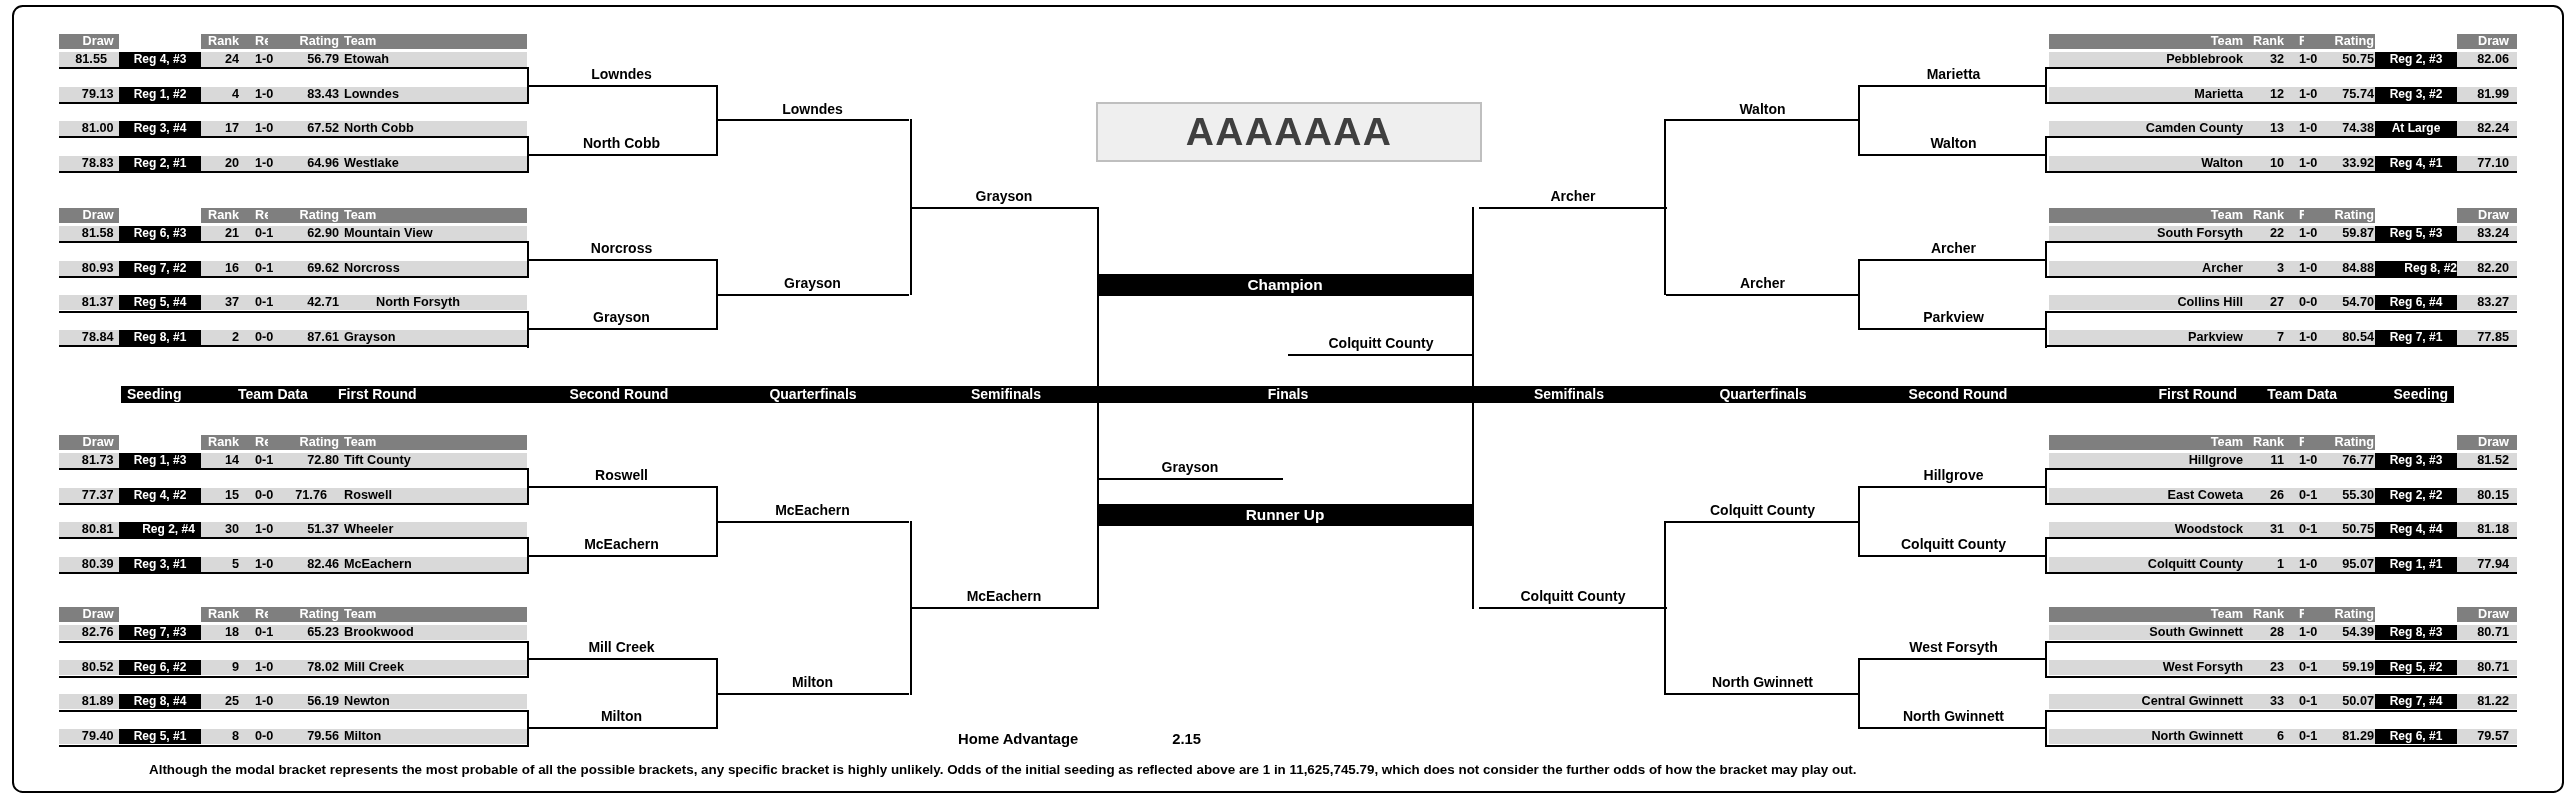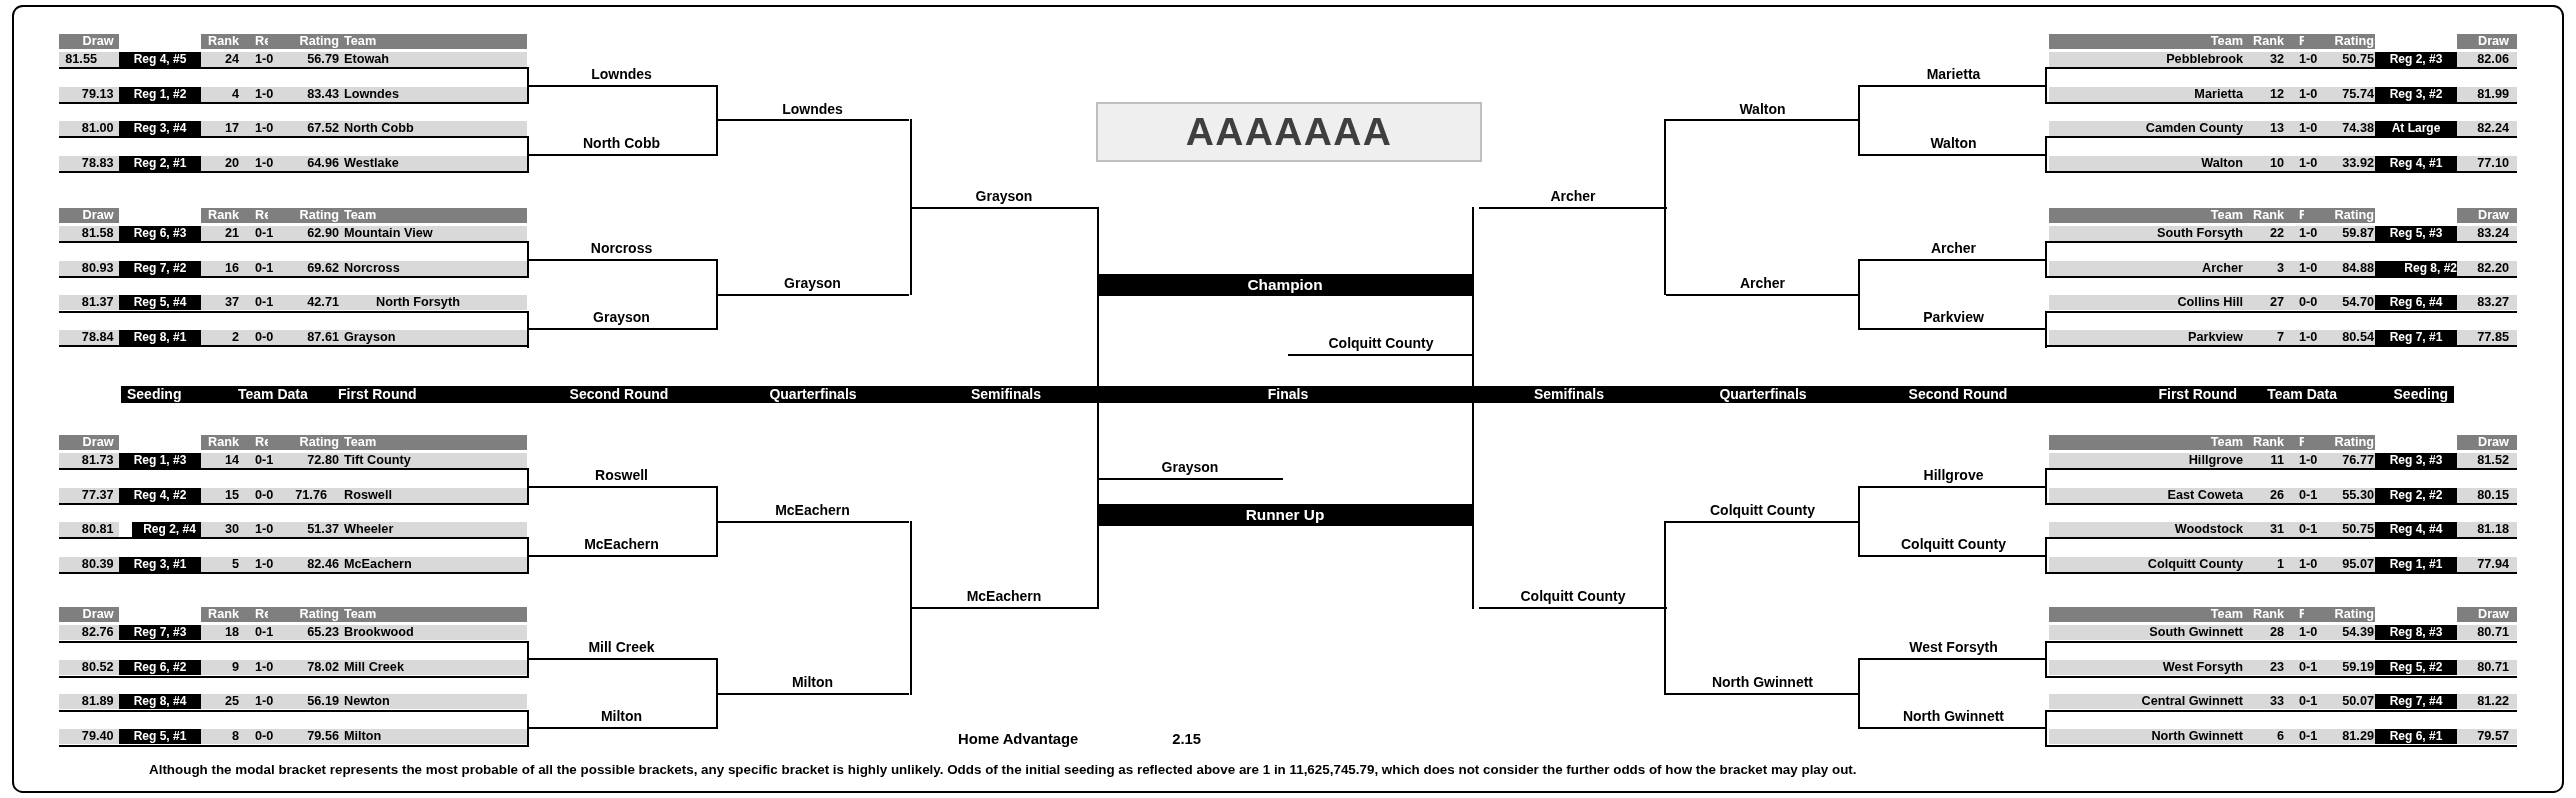--- a/index.html
+++ b/index.html
@@ -38,22 +38,22 @@
     <div class="cell hgray r" style="left: 201px; top: 34px; width: 38px;">Rank</div>
     <div class="cell hgray" style="left: 255px; top: 34px;">Rec</div>
     <div class="cell hgray r" style="left: 268px; top: 34px; width: 71px;">Rating</div>
     <div class="cell hgray" style="left: 344px; top: 34px;">Team</div>
     <div class="cell hgray" style="left: 2049px; top: 34px; width: 326px;"></div>
     <div class="cell hgray r" style="left: 2049px; top: 34px; width: 194px;">Team</div>
     <div class="cell hgray r" style="left: 2248px; top: 34px; width: 36px;">Rank</div>
     <div class="cell hgray" style="left: 2299px; top: 34px;">Rec</div>
     <div class="cell hgray r" style="left: 2304px; top: 34px; width: 70px;">Rating</div>
     <div class="cell hgray r" style="left: 2457px; top: 34px; width: 60px; padding-right: 8px; box-sizing: border-box;">Draw</div>
-    <div class="cell gray r" style="left: 59px; top: 52px; width: 60px; padding-right: 22px; box-sizing: border-box;">81.55</div>
-    <div class="cell seed" style="left: 119px; top: 52px; width: 82px;">Reg 4, #5</div>
+    <div class="cell gray r" style="left: 59px; top: 52px; width: 60px; padding-right: 12px; box-sizing: border-box;">81.55</div>
+    <div class="cell seed" style="left: 119px; top: 52px; width: 82px;">Reg 4, #3</div>
     <div class="cell gray" style="left: 201px; top: 52px; width: 326px;"></div>
     <div class="cell r" style="left: 201px; top: 52px; width: 38px;">24</div>
     <div class="cell" style="left: 255px; top: 52px;">1-0</div>
     <div class="cell r" style="left: 268px; top: 52px; width: 71px;">56.79</div>
     <div class="cell" style="left: 344px; top: 52px;">Etowah</div>
     <div class="line-h" style="left: 59px; top: 67px; width: 470px;"></div>
     <div class="cell gray" style="left: 2049px; top: 52px; width: 326px;"></div>
     <div class="cell r" style="left: 2049px; top: 52px; width: 194px;">Pebblebrook</div>
     <div class="cell r" style="left: 2248px; top: 52px; width: 36px;">32</div>
     <div class="cell" style="left: 2299px; top: 52px;">1-0</div>
@@ -223,21 +223,21 @@
     <div class="line-h" style="left: 59px; top: 503px; width: 470px;"></div>
     <div class="cell gray" style="left: 2049px; top: 488px; width: 326px;"></div>
     <div class="cell r" style="left: 2049px; top: 488px; width: 194px;">East Coweta</div>
     <div class="cell r" style="left: 2248px; top: 488px; width: 36px;">26</div>
     <div class="cell" style="left: 2299px; top: 488px;">0-1</div>
     <div class="cell r" style="left: 2304px; top: 488px; width: 70px;">55.30</div>
     <div class="cell seed" style="left: 2375px; top: 488px; width: 82px;">Reg 2, #2</div>
     <div class="cell gray r" style="left: 2457px; top: 488px; width: 60px; padding-right: 8px; box-sizing: border-box;">80.15</div>
     <div class="line-h" style="left: 2045px; top: 503px; width: 472px;"></div>
     <div class="cell gray r" style="left: 59px; top: 522px; width: 60px; padding-right: 5.4px; box-sizing: border-box;">80.81</div>
-    <div class="cell seed" style="left: 132px; top: 522px; width: 75px;">Reg 2, #4</div>
+    <div class="cell seed" style="left: 119px; top: 522px; width: 75px; padding-left: 12px;">Reg 2, #4</div>
     <div class="cell gray" style="left: 201px; top: 522px; width: 326px;"></div>
     <div class="cell r" style="left: 201px; top: 522px; width: 38px;">30</div>
     <div class="cell" style="left: 255px; top: 522px;">1-0</div>
     <div class="cell r" style="left: 268px; top: 522px; width: 71px;">51.37</div>
     <div class="cell" style="left: 344px; top: 522px;">Wheeler</div>
     <div class="line-h" style="left: 59px; top: 537px; width: 470px;"></div>
     <div class="cell gray" style="left: 2049px; top: 522px; width: 326px;"></div>
     <div class="cell r" style="left: 2049px; top: 522px; width: 194px;">Woodstock</div>
     <div class="cell r" style="left: 2248px; top: 522px; width: 36px;">31</div>
     <div class="cell" style="left: 2299px; top: 522px;">0-1</div>

